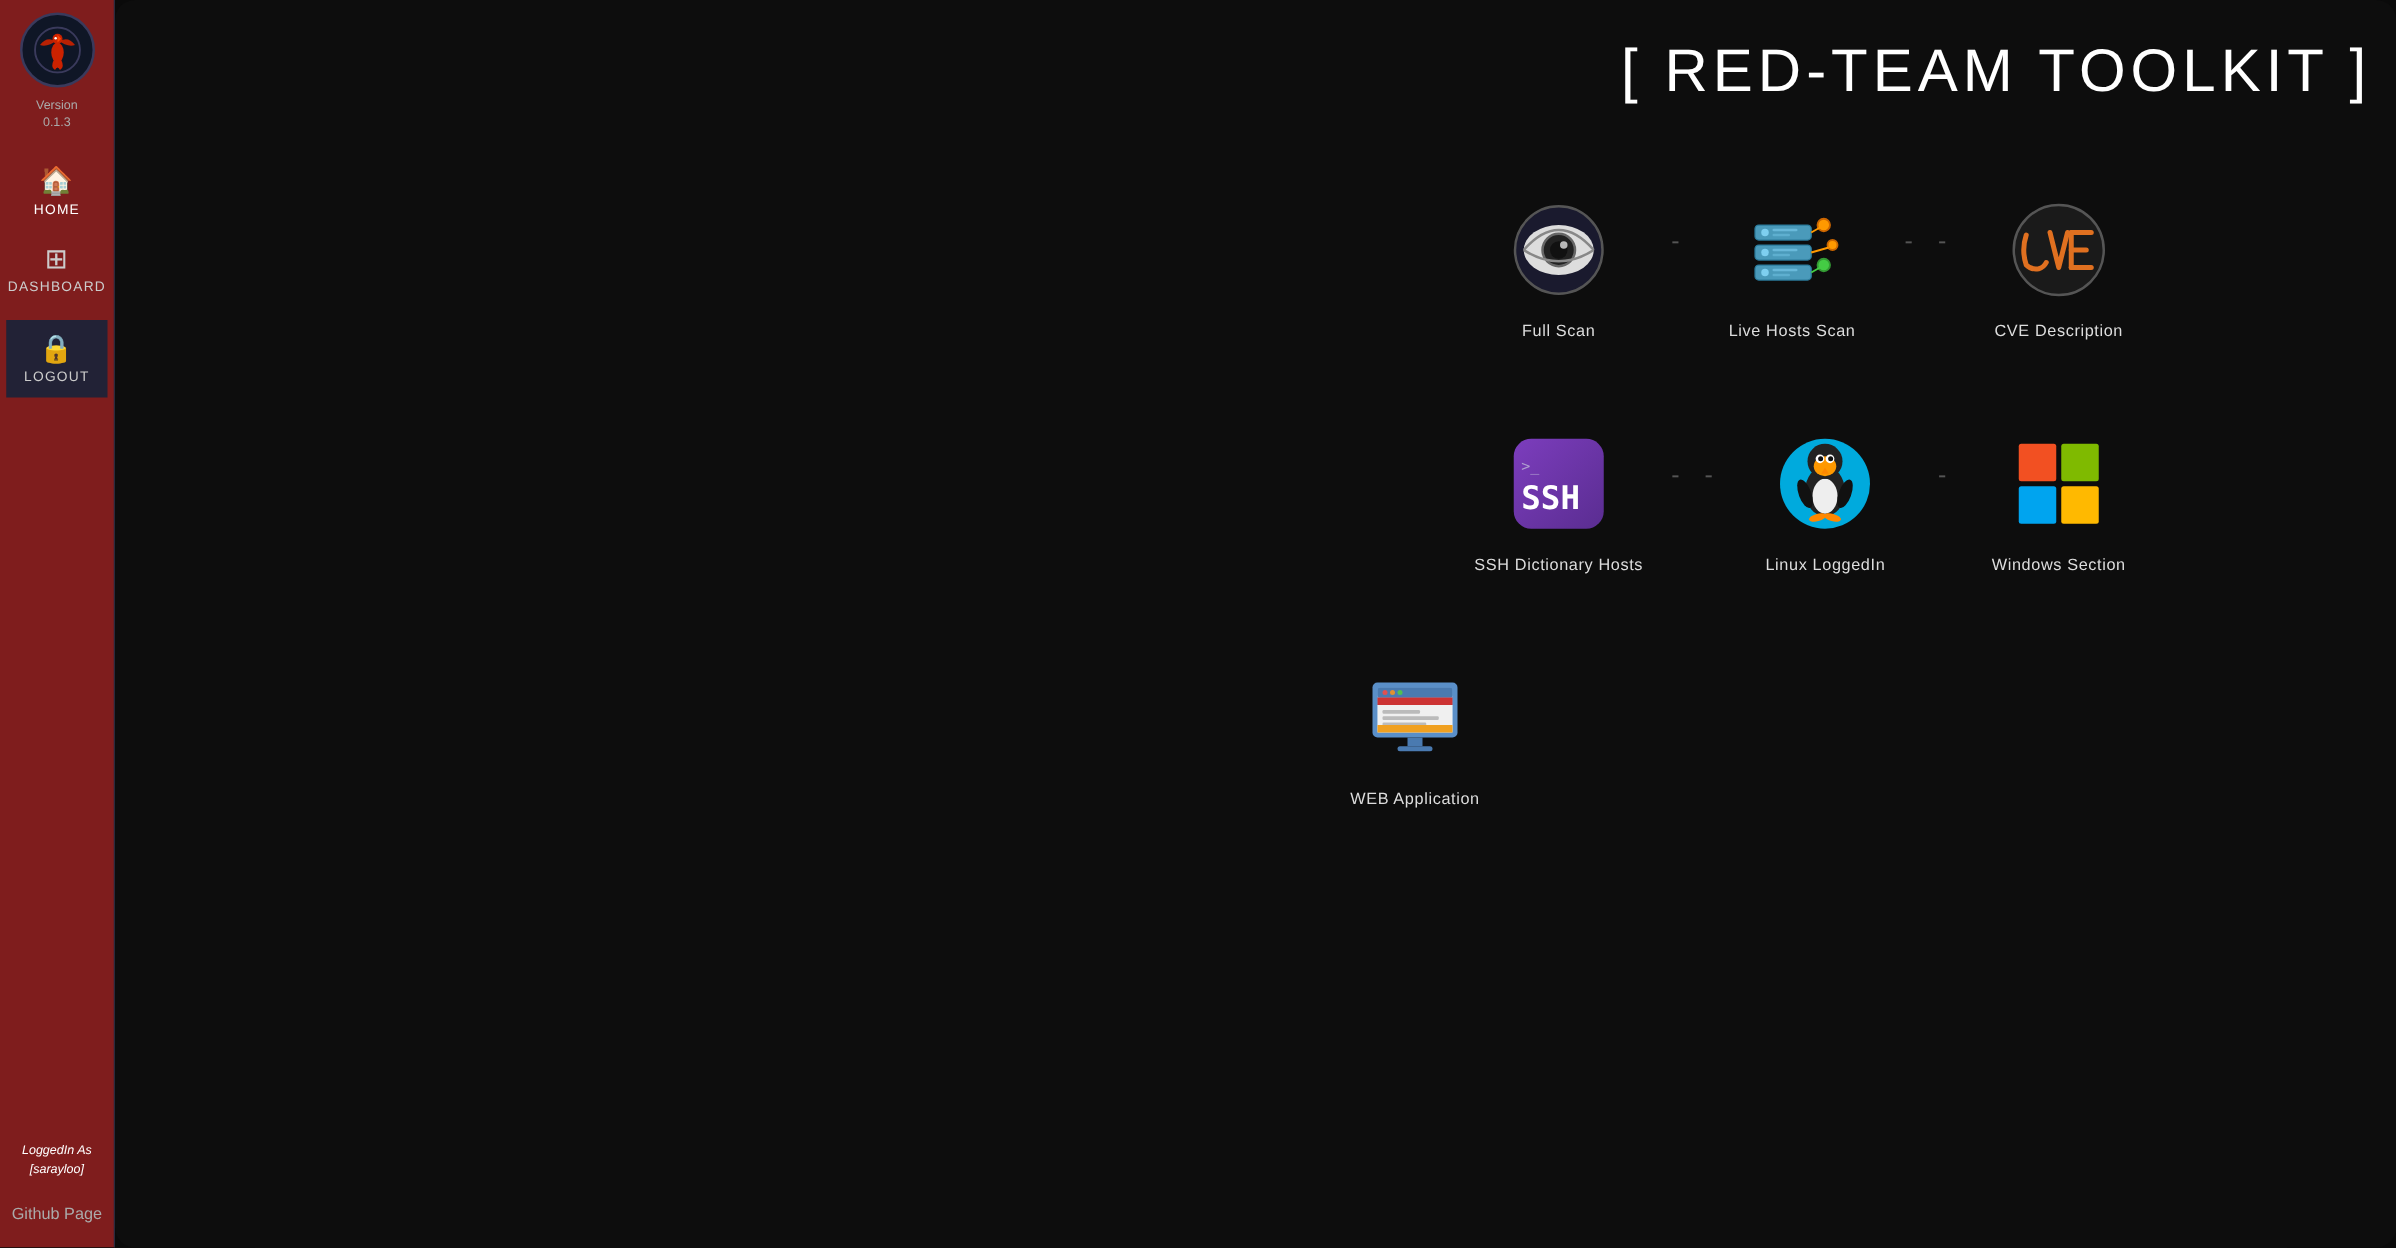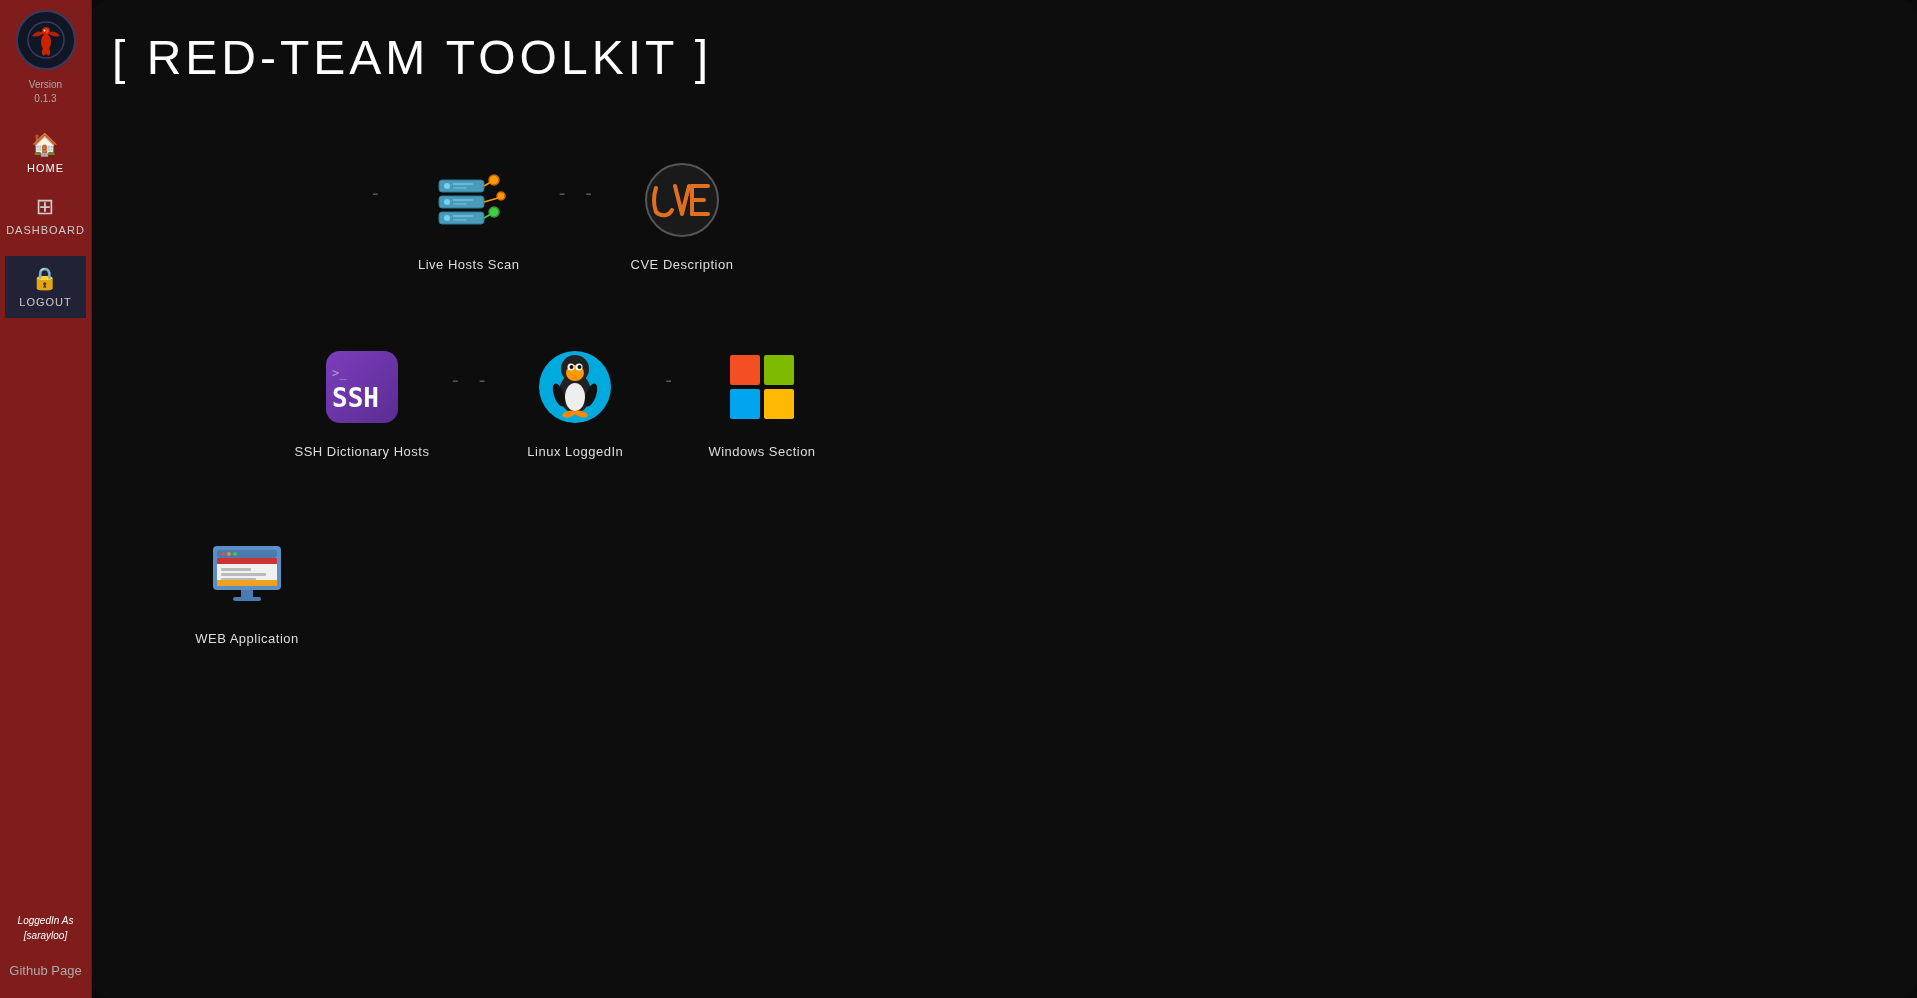--- a/index.html
+++ b/index.html
@@ -93,21 +93,21 @@
       cursor: pointer;
       text-align: center;
     }
 
     
     .main-content {
       flex: 1;
       background: #0d0d0d;
       display: flex;
       flex-direction: column;
-      align-items: flex-start;
+      align-items: flex-end;
       overflow-y: auto;
       padding: 30px 20px;
       border-radius: 16px;
     }
 
     .page-title {
       font-size: 48px;
       font-weight: 300;
       color: #ffffff;
       letter-spacing: 4px;
@@ -218,20 +218,43 @@
   </div>
 </div>
 
 <div class="main-content">
   <h1 class="page-title">[ RED-TEAM TOOLKIT ]</h1>
 
   <div class="tools-grid">
 
     <div class="tools-row">
 
+      <div class="tool-item">
+        <div class="tool-icon-wrapper">
+          <svg width="80" height="80" viewBox="0 0 80 80">
+
+            <ellipse cx="40" cy="40" rx="35" ry="35" fill="#1a1a2e" stroke="#555" stroke-width="2"></ellipse>
+
+            <ellipse cx="40" cy="40" rx="28" ry="20" fill="#ddd"></ellipse>
+
+            <circle cx="40" cy="40" r="13" fill="#222"></circle>
+
+            <circle cx="40" cy="40" r="13" fill="none" stroke="#666" stroke-width="2"></circle>
+
+            <circle cx="40" cy="40" r="7" fill="#111"></circle>
+
+            <circle cx="44" cy="36" r="3" fill="#fff" opacity="0.7"></circle>
+
+            <path d="M12,40 Q40,8 68,40" fill="none" stroke="#888" stroke-width="2"></path>
+
+            <path d="M12,40 Q40,58 68,40" fill="none" stroke="#888" stroke-width="2"></path>
+          </svg>
+        </div>
+        <span class="tool-label">Full Scan</span>
+      </div>
 
       <div class="separator">-</div>
 
       <div class="tool-item">
         <div class="tool-icon-wrapper">
           <svg width="80" height="80" viewBox="0 0 80 80">
 
             <rect x="10" y="52" width="45" height="12" rx="3" fill="#4a9aba" stroke="#2a7a9a" stroke-width="1"></rect>
             <circle cx="18" cy="58" r="3" fill="#7ecff0"></circle>
             <rect x="24" y="55" width="20" height="2" rx="1" fill="#7ecff0" opacity="0.6"></rect>

